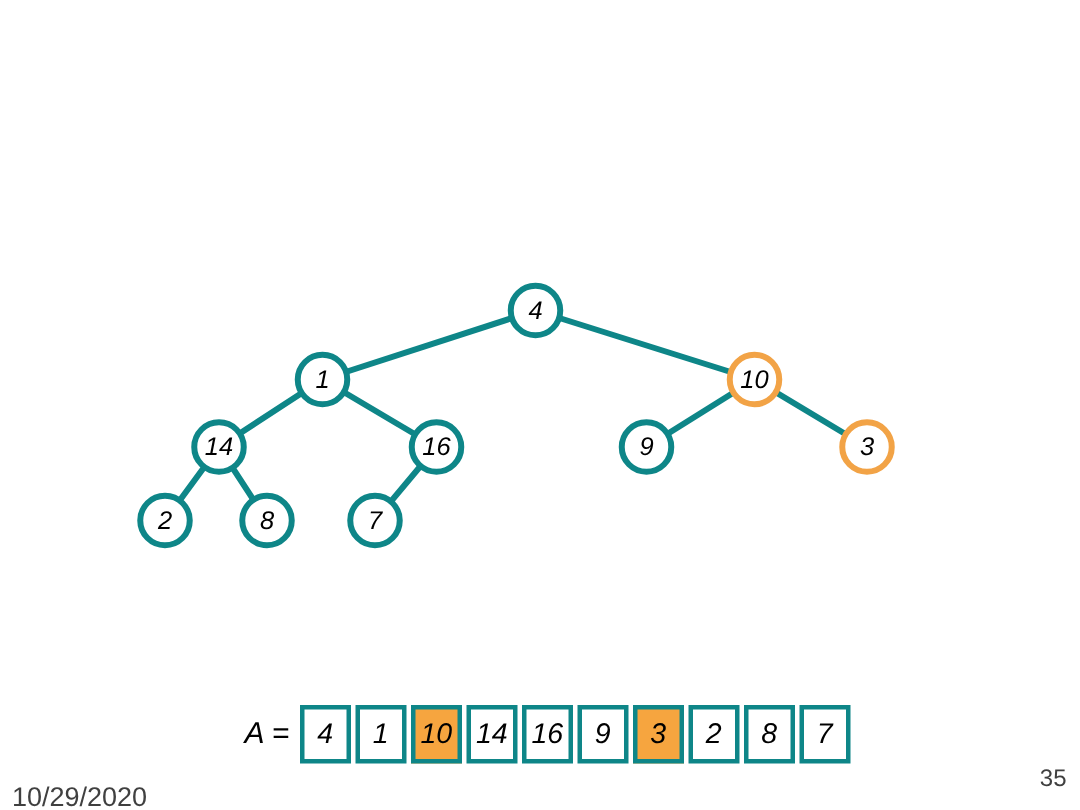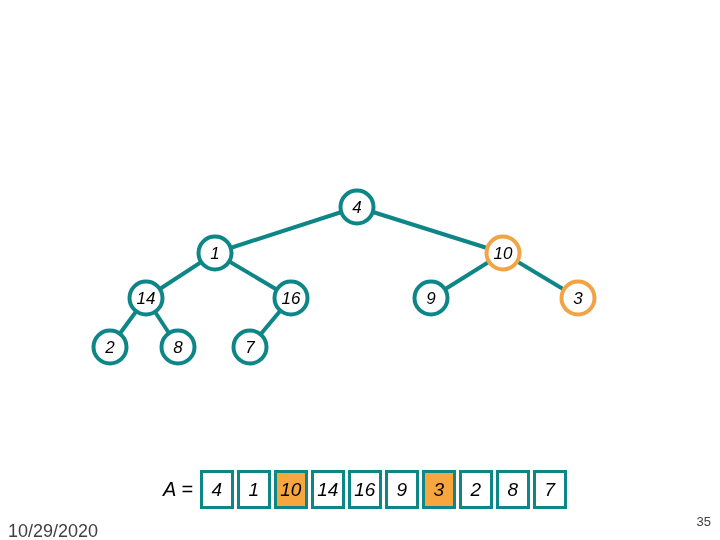--- a/index.html
+++ b/index.html
@@ -60,21 +60,21 @@
     left: 8px;
     bottom: 0;
     font-size: 18px;
     line-height: 1;
     color: var(--footer, #404040);
   }
   #footer-page {
     position: absolute;
     right: 9px;
     bottom: 12px;
-    font-size: 13px;
+    font-size: 16px;
     line-height: 1;
     color: var(--footer, #404040);
   }
 </style>
 </head>
 <body>
 
 <div id="stage" style="--teal: #0e8688; --hl-fill: #f6a53f; --footer: #404040;">
   <svg id="tree-svg" width="720" height="460" viewBox="0 0 720 460">
       <line x1="357" y1="207" x2="215" y2="253" stroke="#0e8688" stroke-width="4" stroke-linecap="round"></line>

